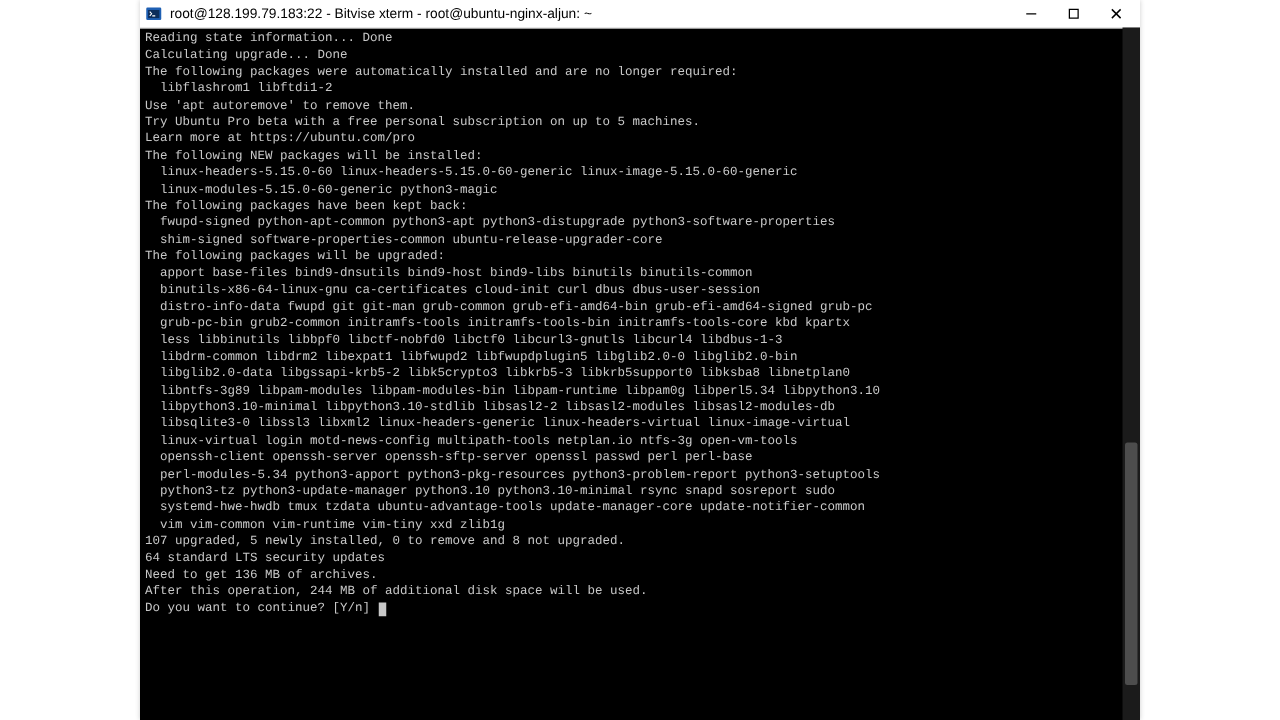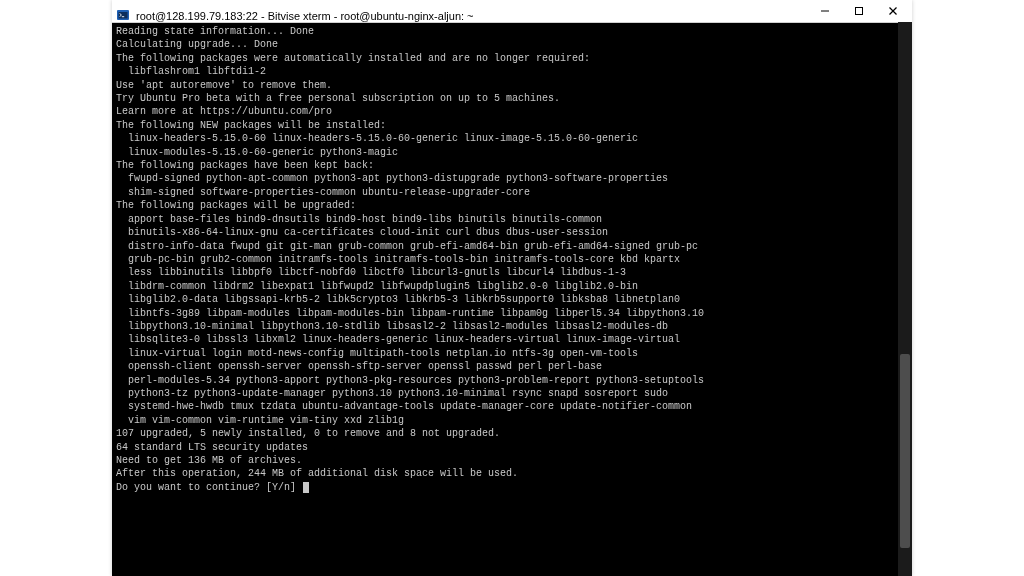--- a/index.html
+++ b/index.html
@@ -19,21 +19,21 @@
     height: 576px;
     display: flex;
     flex-direction: column;
     background: #000;
     box-shadow: 0 0 4px rgba(0,0,0,0.2);
   }
   .titlebar {
     height: 22px;
     background: #fff;
     display: flex;
-    align-items: flex-end;
+    align-items: center;
     padding: 0 2px 0 4px;
     border-bottom: 1px solid #d0d0d0;
     flex-shrink: 0;
   }
   .title-icon {
     width: 14px;
     height: 14px;
     margin-right: 6px;
     display: flex;
     align-items: center;

